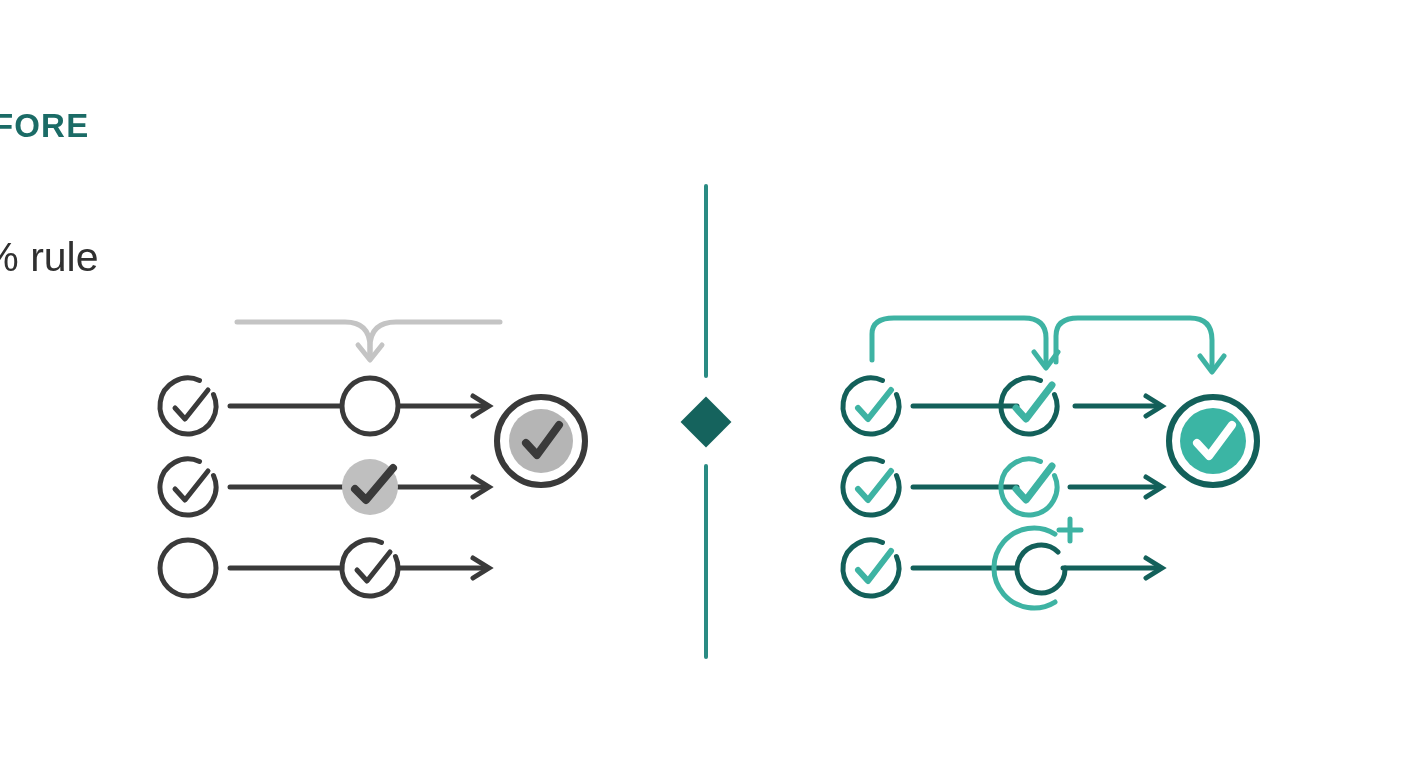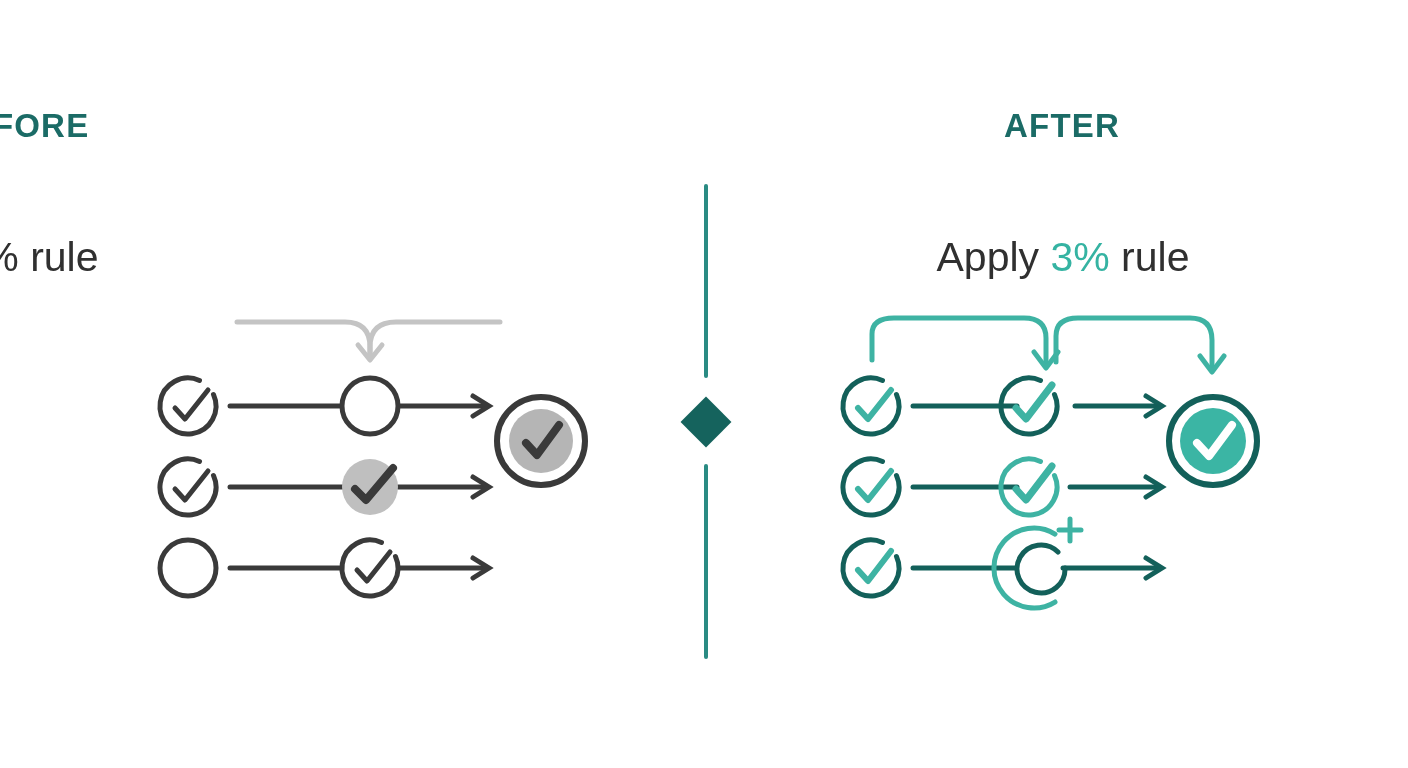--- a/index.html
+++ b/index.html
@@ -48,22 +48,20 @@
 <body>
 
 <div class="stage">
 
   <div class="panel" id="panel-before">
     <div class="heading">BEFORE</div>
     <div class="subtitle">3% rule</div>
   </div>
 
   <div class="panel" id="panel-after">
-    <div class="heading">AFTER</div>
-    <div class="subtitle"><span>Apply </span><span class="accent">3%</span><span> rule</span></div>
   </div>
 
   <svg class="diagram" width="1408" height="768" viewBox="0 0 1408 768">
     <defs>
 
       <g id="g-check-circle">
         <path d="M 11.5 -25.5 A 28 28 0 1 0 25.5 -11.5" fill="none" stroke-linecap="round"></path>
         <path d="M -13 2 L -3 13 L 20 -16" fill="none" stroke-linecap="round" stroke-linejoin="round"></path>
       </g>
 

